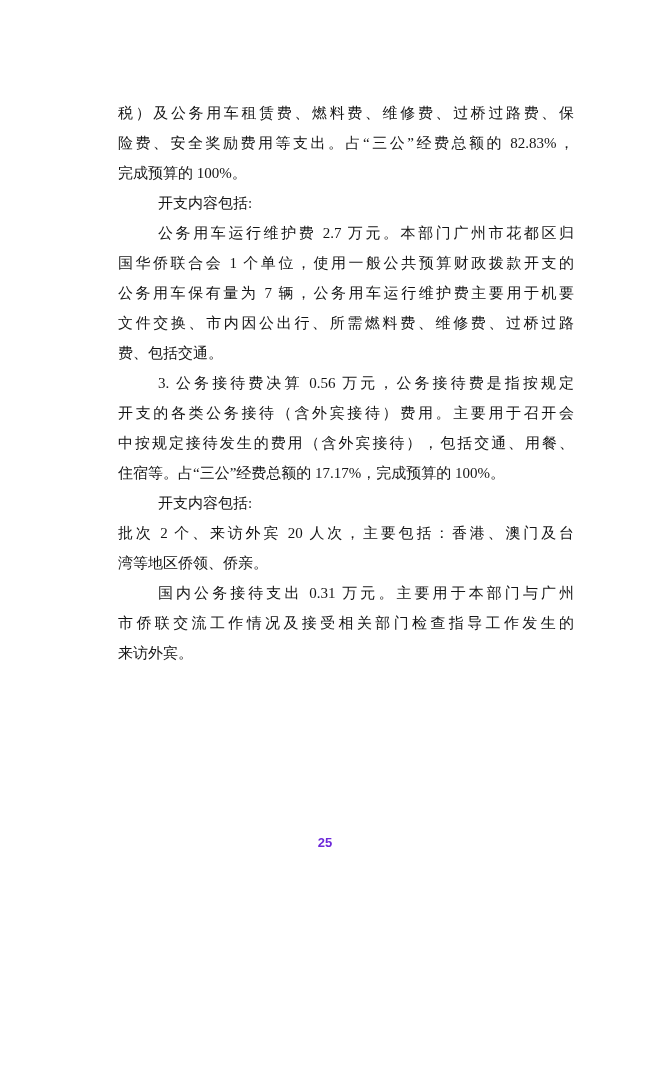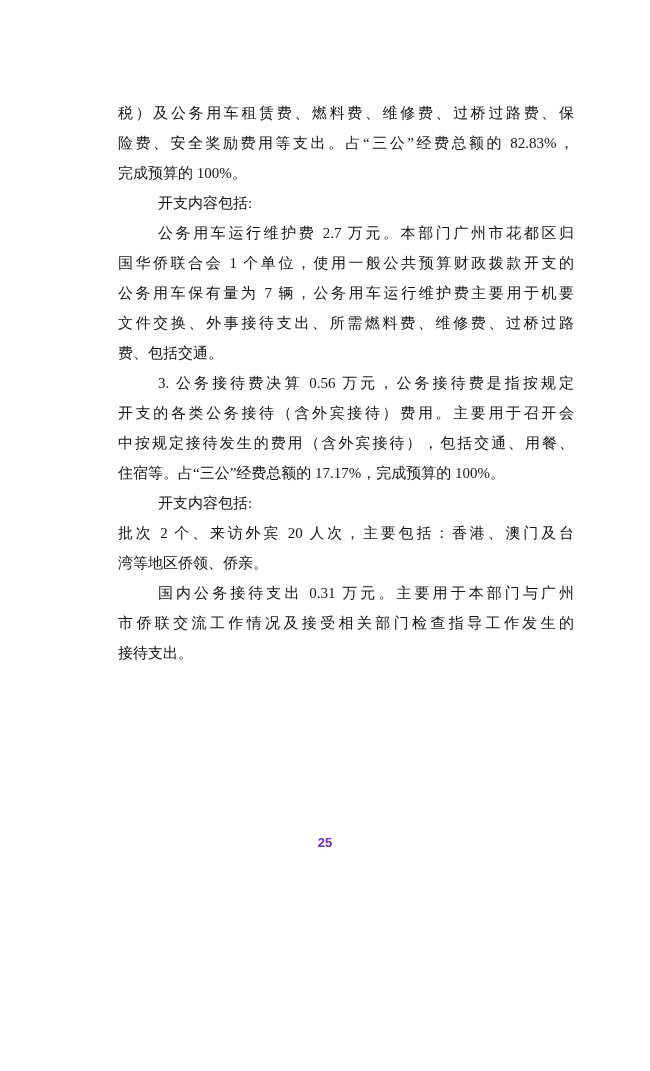--- a/index.html
+++ b/index.html
@@ -53,27 +53,27 @@
 
 <div class="doc-page">
   <div class="text-block">
     <div class="doc-line">税）及公务用车租赁费、燃料费、维修费、过桥过路费、保</div>
     <div class="doc-line">险费、安全奖励费用等支出。占“三公”经费总额的 82.83%，</div>
     <div class="doc-line end">完成预算的 100%。</div>
     <div class="doc-line indent end">开支内容包括:</div>
     <div class="doc-line indent">公务用车运行维护费 2.7 万元。本部门广州市花都区归</div>
     <div class="doc-line">国华侨联合会 1 个单位，使用一般公共预算财政拨款开支的</div>
     <div class="doc-line">公务用车保有量为 7 辆，公务用车运行维护费主要用于机要</div>
-    <div class="doc-line">文件交换、外事接待支出、所需燃料费、维修费、过桥过路</div>
+    <div class="doc-line">文件交换、市内因公出行、所需燃料费、维修费、过桥过路</div>
     <div class="doc-line end">费、包括交通。</div>
     <div class="doc-line indent">3. 公务接待费决算 0.56 万元，公务接待费是指按规定</div>
     <div class="doc-line">开支的各类公务接待（含外宾接待）费用。主要用于召开会</div>
     <div class="doc-line">中按规定接待发生的费用（含外宾接待），包括交通、用餐、</div>
     <div class="doc-line end">住宿等。占“三公”经费总额的 17.17%，完成预算的 100%。</div>
     <div class="doc-line indent end">开支内容包括:</div>
     <div class="doc-line">批次 2 个、来访外宾 20 人次，主要包括：香港、澳门及台</div>
     <div class="doc-line end">湾等地区侨领、侨亲。</div>
     <div class="doc-line indent">国内公务接待支出 0.31 万元。主要用于本部门与广州</div>
     <div class="doc-line">市侨联交流工作情况及接受相关部门检查指导工作发生的</div>
-    <div class="doc-line end">接待支出。</div>
+    <div class="doc-line end">来访外宾。</div>
   </div>
   <div class="page-num">25</div>
 </div>
 
 </body></html>

